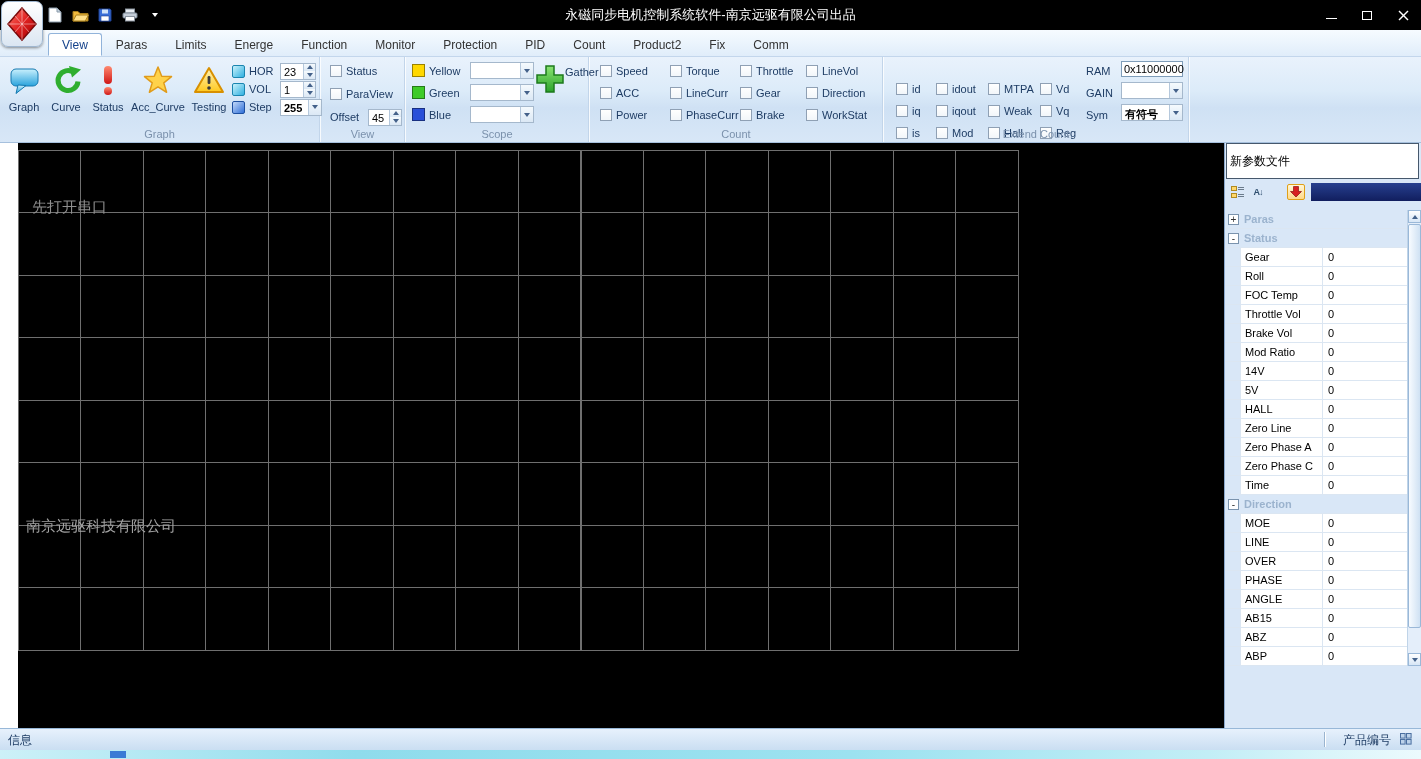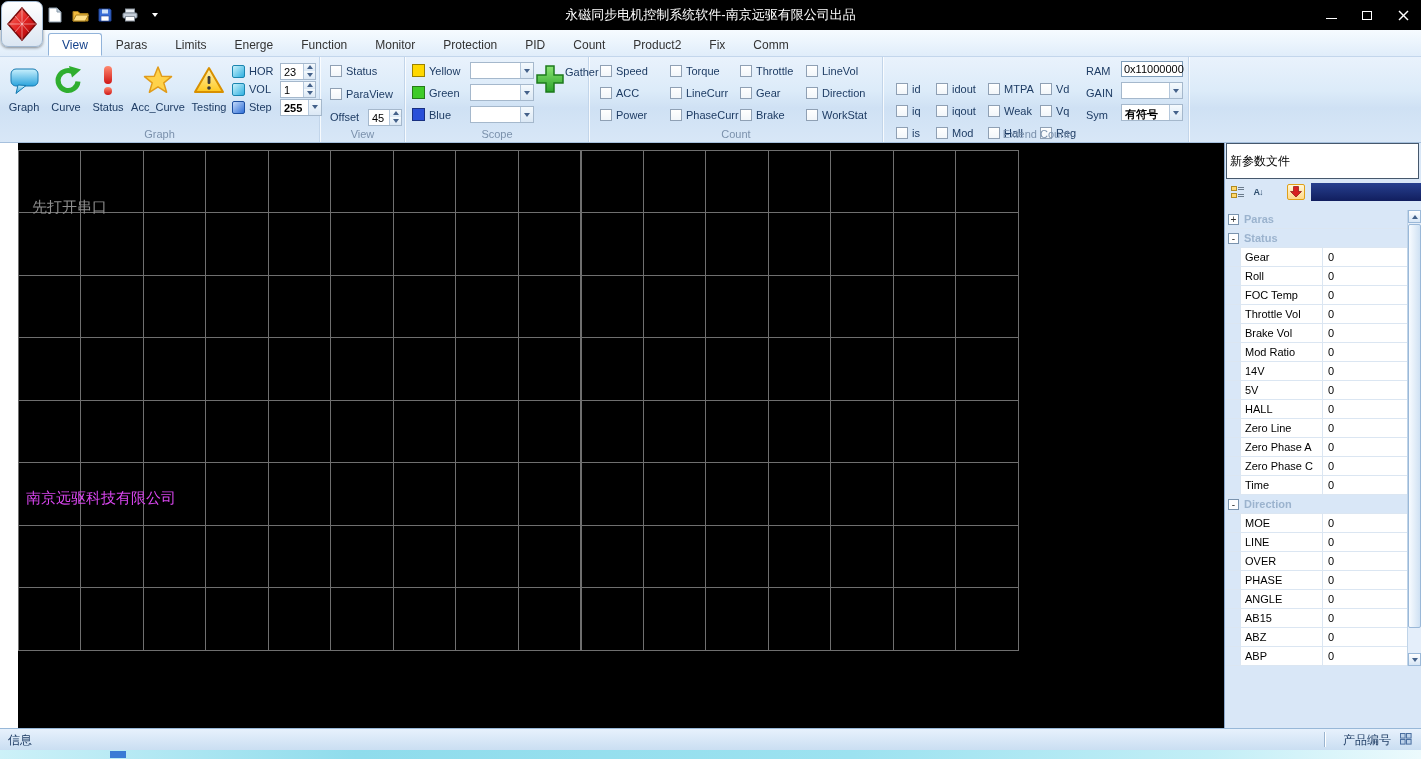--- a/index.html
+++ b/index.html
@@ -107,21 +107,21 @@
   .txtbox { width:62px; height:16px; border:1px solid #7f9db9; background:#fff; font-size:11px; padding:1px 0 0 2px; white-space:nowrap; }
   .extcombo { width:62px; }
 
   
   .scope { position:absolute; left:0; top:143px; width:1224px; height:585px; background:#000;margin-left:18px; }
   .scopegrid { position:absolute; left:0; top:7px; width:1001px; height:501px;
     background-image:
       repeating-linear-gradient(to right,#6f6f6f 0,#6f6f6f 1px,transparent 1px,transparent 62.5px),
       repeating-linear-gradient(to bottom,#6f6f6f 0,#6f6f6f 1px,transparent 1px,transparent 62.5px); }
   .scopehint { position:absolute; left:14px; top:55px; color:#8f8f8f; font-size:15px; }
-  .scopemark { position:absolute; left:8px; top:346px; color:#d946ef; font-size:15px; }
+  .scopemark { position:absolute; left:8px; top:374px; color:#a3a3a3; font-size:15px; }
 
   
   .panel { position:absolute; left:1224px; top:143px; width:197px; height:585px;
     background:#d9e7f7; border-left:1px solid #8aa8cc; }
   .phdr { height:24px; display:flex; align-items:center; padding:0 4px; }
   .ptitle { flex:1; font-size:12px; color:#1e3c64; }
   .picon { width:16px; height:16px; display:flex; align-items:center; justify-content:center; cursor:pointer; }
   .fileinput { display:block; width:193px; height:36px; margin:0 1px; border:1px solid #46586c;
     background:#fff; font-size:12px; padding:0 3px; font-family:inherit; color:#000; }
   .ptoolbar { height:22px; display:flex; align-items:center; padding:3px 0 0 4px; }

